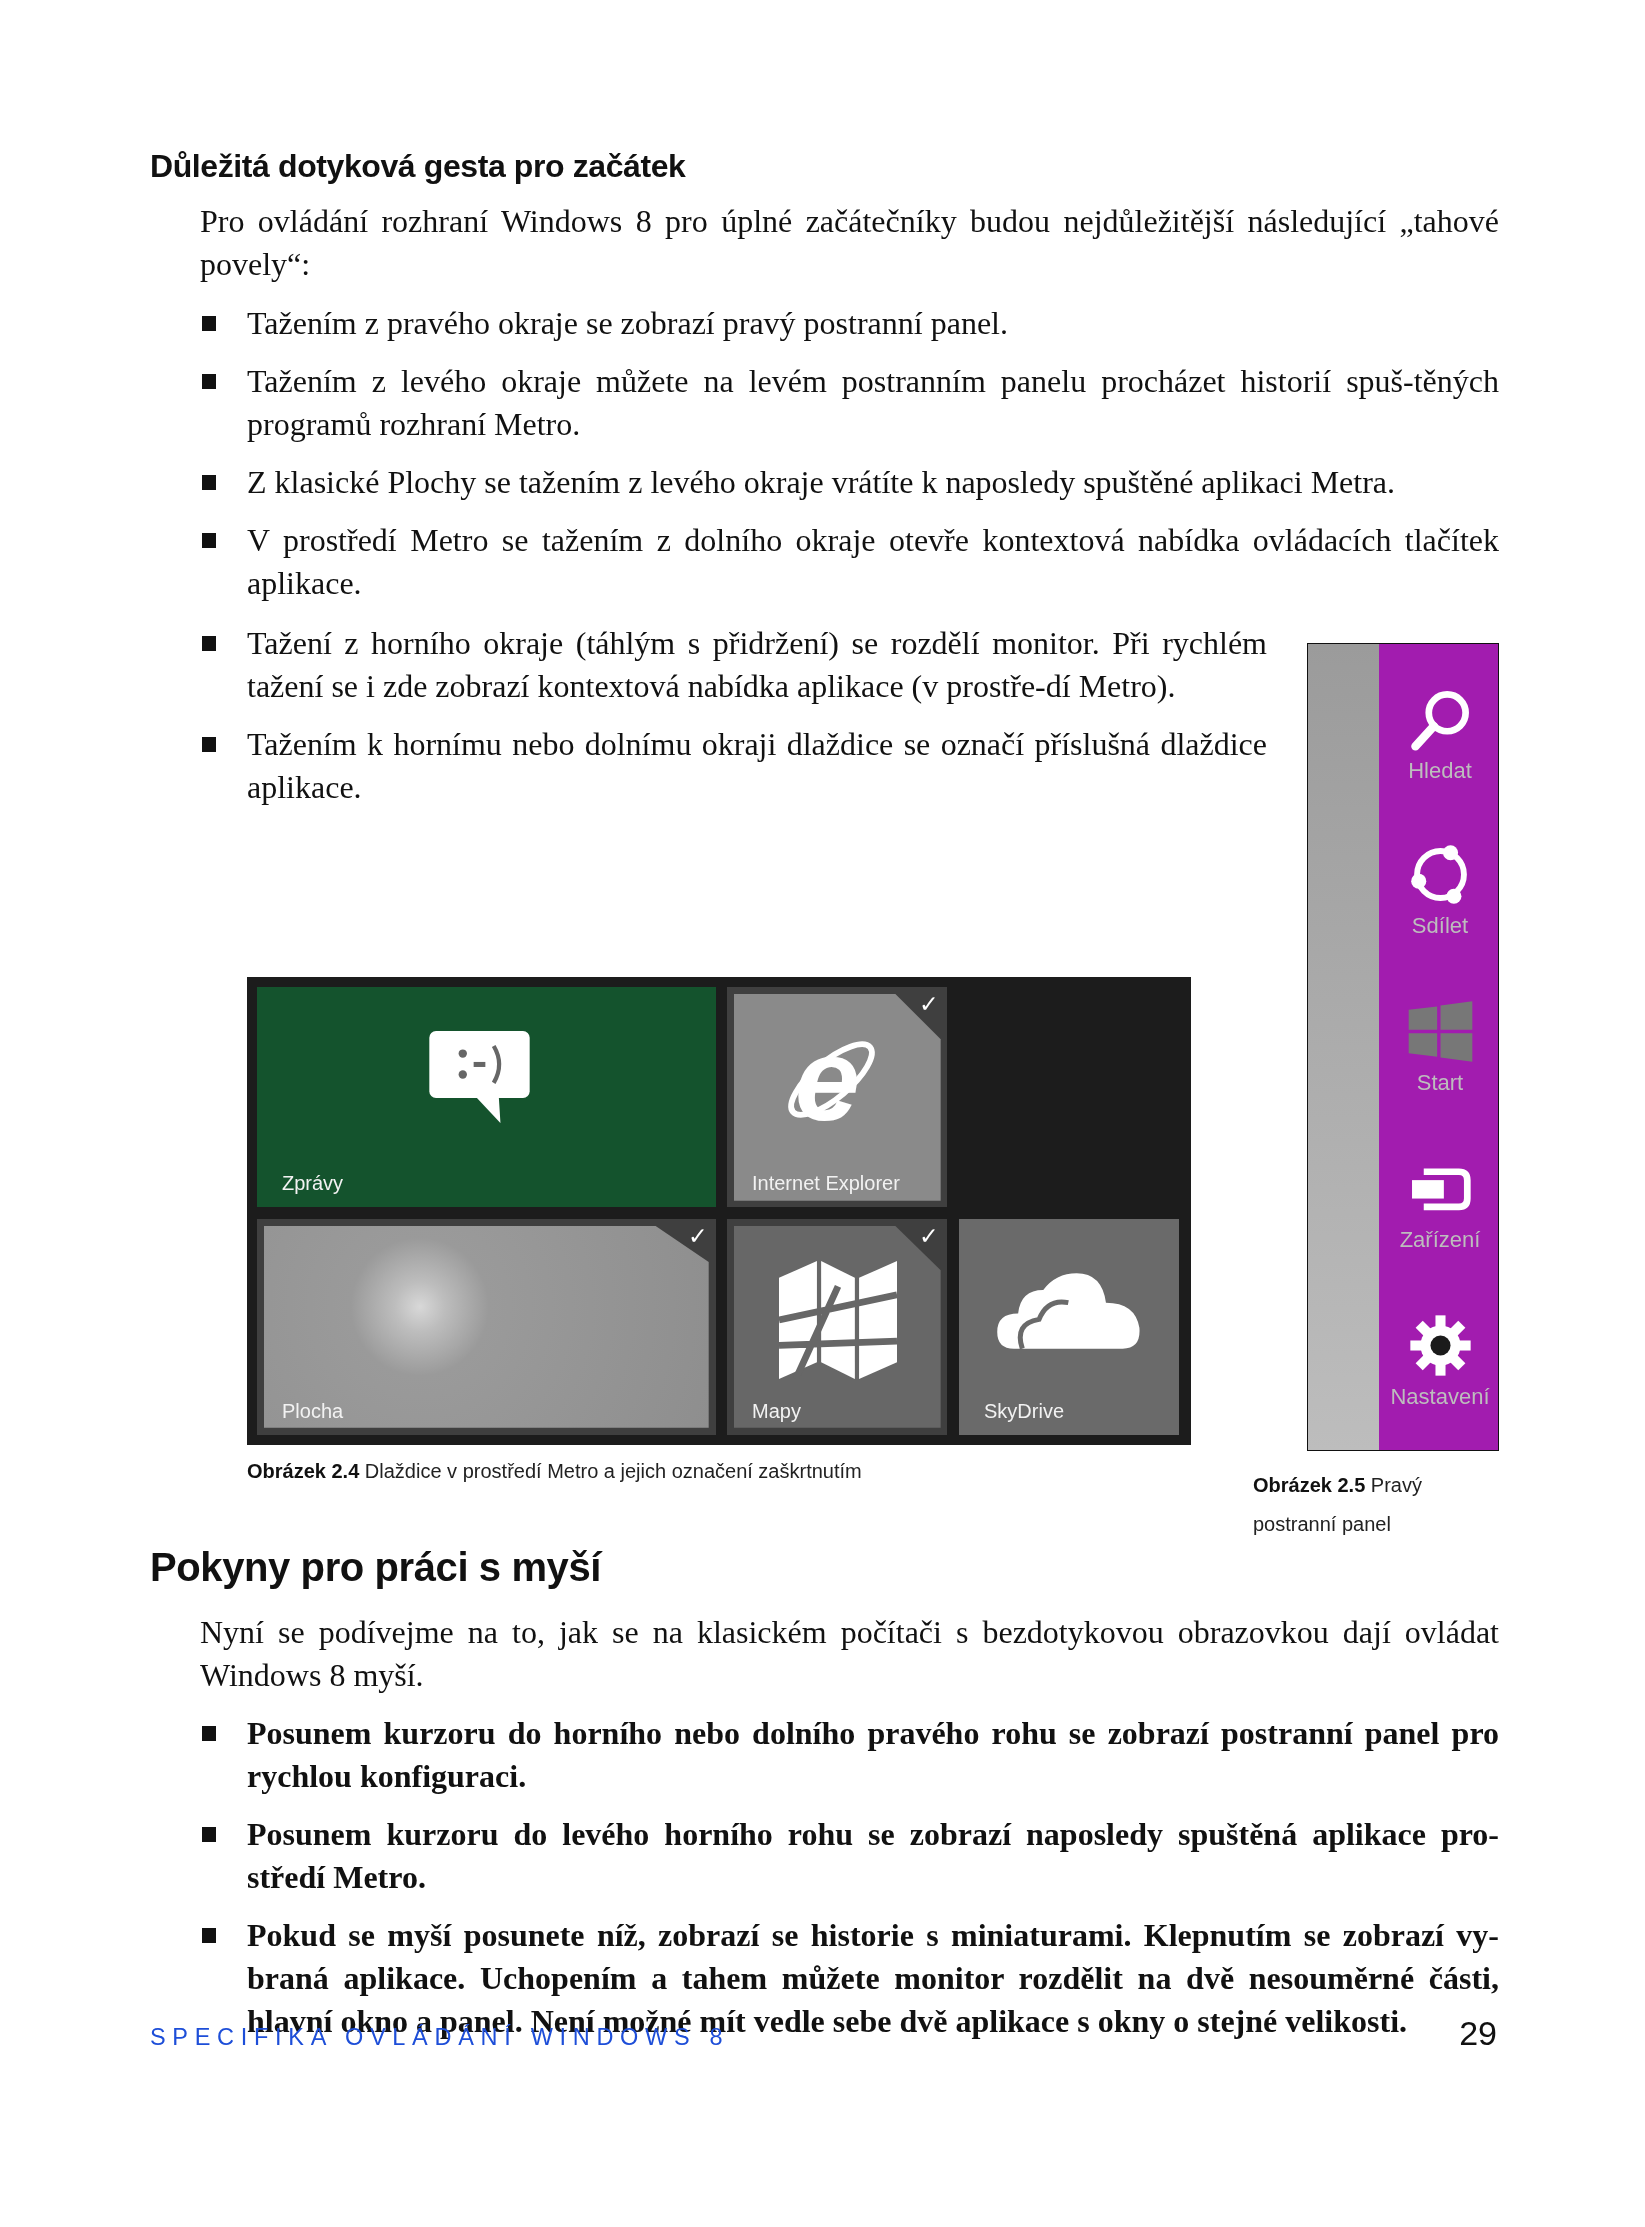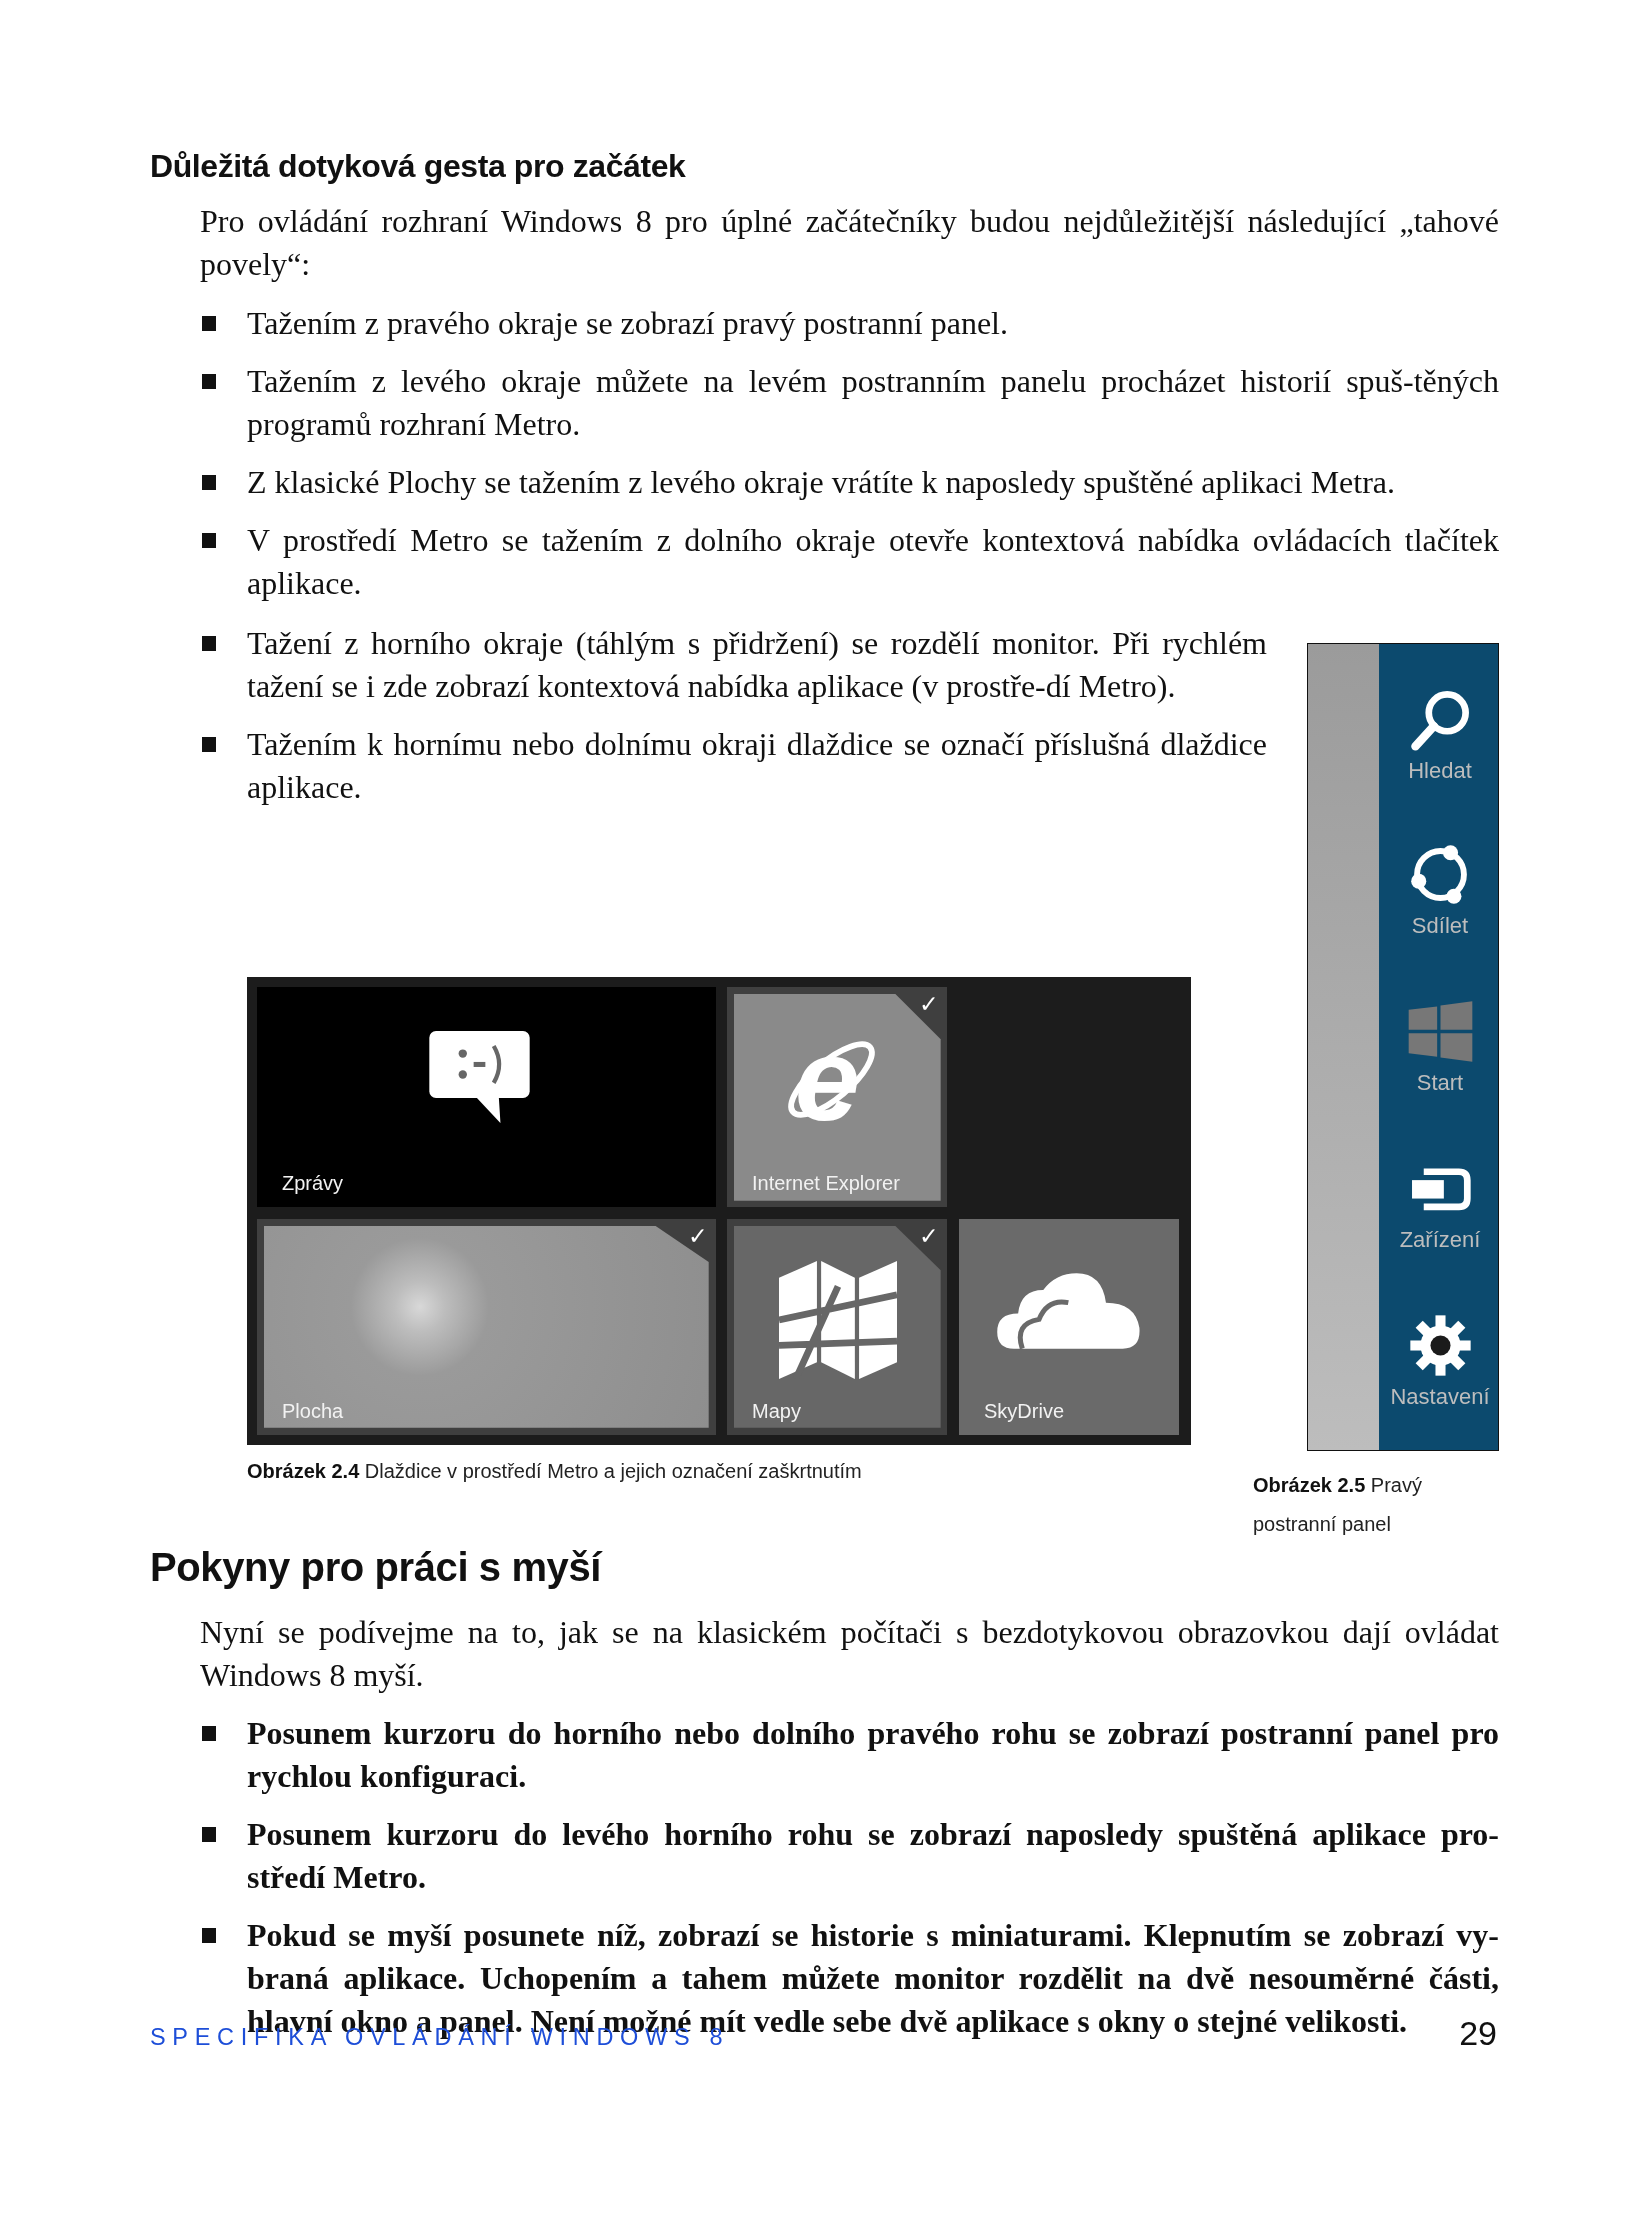--- a/index.html
+++ b/index.html
@@ -12,21 +12,21 @@
   ul.bl{position:absolute;left:200px;margin:0;padding:0;list-style:none;font-size:32px;line-height:43px;}
   ul.bl li{position:relative;padding-left:47px;margin-bottom:15px;text-align:justify;}
   ul.bl li .sq{position:absolute;left:1.7px;top:14.3px;width:14.3px;height:14.3px;background:#111;}
   .tiles{position:absolute;left:247px;top:977px;width:944px;height:468px;background:#1c1c1c;}
   .tile{position:absolute;color:#fff;overflow:hidden;}
   .tile .lbl{position:absolute;left:25px;bottom:11.8px;font-size:20px;color:#f2f2f2;}
   .tile .badge{position:absolute;right:25px;bottom:11.8px;font-size:23.5px;font-weight:bold;}
   .tile .chk{position:absolute;right:8.4px;top:3.4px;font-size:23.5px;color:#fff;font-weight:bold;}
   .cap{position:absolute;font-size:20px;color:#222;}
   .cap b{color:#111;}
-  .charms{position:absolute;left:1307px;top:643px;width:192px;height:808px;background:#0c4a6e;border:1.7px solid #111;box-sizing:border-box;}
+  .charms{position:absolute;left:1307px;top:643px;width:192px;height:808px;background:#a21caf;border:1.7px solid #111;box-sizing:border-box;}
   .charms .strip{position:absolute;left:0;top:0;width:71px;height:100%;background:linear-gradient(#9b9b9b,#bdbdbd);}
   .charm{position:absolute;left:71px;width:122px;text-align:center;color:#bdbdbd;font-size:22px;}
   .charm svg{display:block;margin:0 auto 5px auto;}
   .footer{position:absolute;left:150px;top:2024px;font-size:23.5px;letter-spacing:6.7px;color:#1d4ed8;}
   .pnum{position:absolute;right:148px;top:2014px;font-size:34px;}
 </style>
 </head>
 <body>
 
 <div class="h3 sans">Důležitá dotyková gesta pro začátek</div>
@@ -37,21 +37,21 @@
   <li><span class="sq"></span><span>Tažením z levého okraje můžete na levém postranním panelu procházet historií spuš-těných programů rozhraní Metro.</span></li>
   <li><span class="sq"></span><span>Z klasické Plochy se tažením z levého okraje vrátíte k naposledy spuštěné aplikaci Metra.</span></li>
   <li><span class="sq"></span><span>V prostředí Metro se tažením z dolního okraje otevře kontextová nabídka ovládacích tlačítek aplikace.</span></li>
 </ul>
 <ul class="bl serif" style="top:622px;width:1067px;">
   <li><span class="sq"></span><span>Tažení z horního okraje (táhlým s přidržení) se rozdělí monitor. Při rychlém tažení se i zde zobrazí kontextová nabídka aplikace (v prostře-dí Metro).</span></li>
   <li><span class="sq"></span><span>Tažením k hornímu nebo dolnímu okraji dlaždice se označí příslušná dlaždice aplikace.</span></li>
 </ul>
 
 <div class="tiles sans">
-  <div class="tile" style="left:10px;top:10px;width:459px;height:220px;background:#000000;">
+  <div class="tile" style="left:10px;top:10px;width:459px;height:220px;background:#14532d;">
     <svg style="position:absolute;left:168px;top:44px;" width="109" height="92" viewBox="0 0 130 110">
       <rect x="5" y="0" width="120" height="80" rx="8" fill="#fff"></rect>
       <polygon points="60,78 88,78 90,110" fill="#fff"></polygon>
       <circle cx="45" cy="27" r="5" fill="#666"></circle>
         <circle cx="45" cy="52" r="5" fill="#666"></circle>
       <rect x="58" y="37" width="14" height="6" fill="#666"></rect>
       <path d="M82 18 Q95 40 82 62" stroke="#666" stroke-width="5" fill="none"></path>
     </svg>
     <span class="lbl">Zprávy</span>
   </div>

